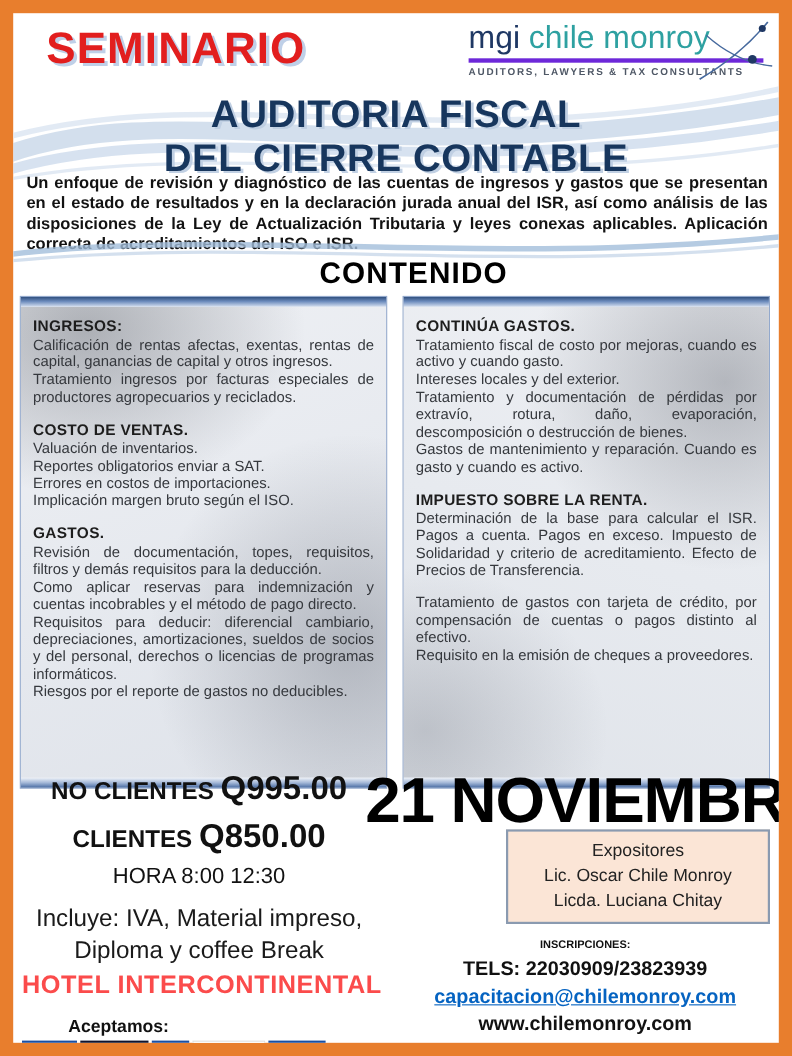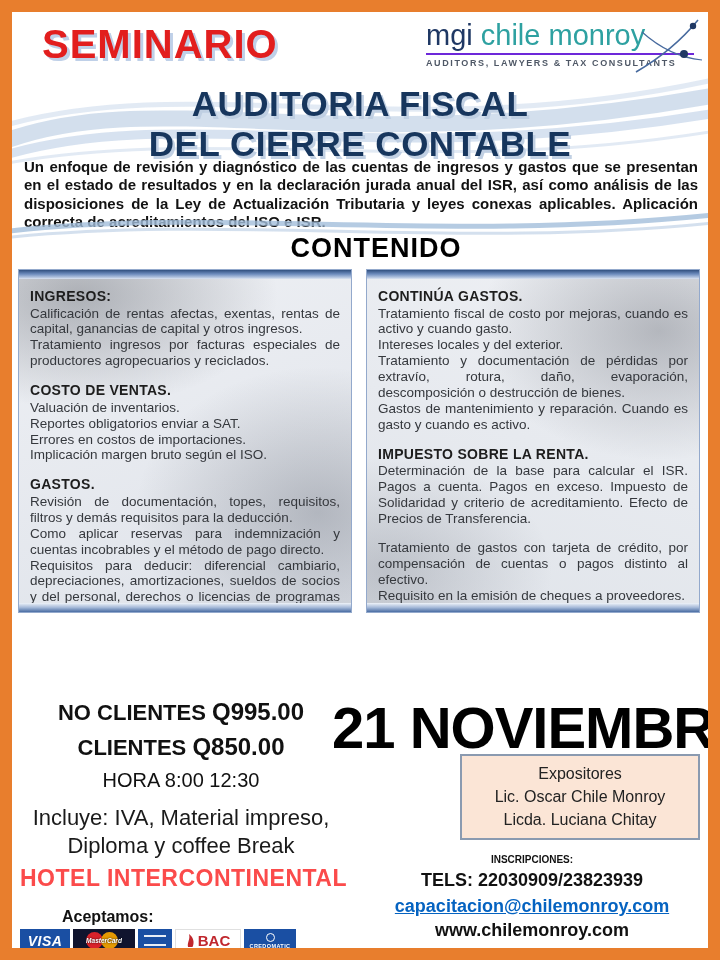--- a/index.html
+++ b/index.html
@@ -5,59 +5,59 @@
   html,body{margin:0;padding:0;background:#888;}
   .page{position:relative;width:720px;height:960px;box-sizing:border-box;
     border:12px solid #e87e2d;background:#fff;overflow:hidden;
     font-family:"Liberation Sans",sans-serif;color:#111;}
 
   
   .seminario{position:absolute;top:10px;left:30px;font-size:40px;font-weight:800;
     color:#e21e1e;letter-spacing:1px;text-shadow:3px 3px 0 #bfd0e8;}
   .logo{position:absolute;top:8px;right:14px;width:268px;}
   .logo-text{font-size:29px;line-height:1.05;color:#1f3864;white-space:nowrap;
-    border-bottom:2px solid #6d28d9;padding-bottom:3px;font-weight:500;}
+    border-bottom:4px solid #6d28d9;padding-bottom:3px;font-weight:500;}
   .logo-text .teal{color:#2ea1a1;}
   .logo-tagline{font-size:9px;letter-spacing:1.6px;color:#4f5866;margin-top:3px;font-weight:600;}
   .logo-swoosh{position:absolute;right:-10px;top:-4px;}
 
   
   .swoosh-top{position:absolute;top:52px;left:0;width:696px;height:110px;}
   .title{position:absolute;top:72px;left:0;width:100%;text-align:center;
     font-size:35px;font-weight:800;color:#17365d;line-height:1.13;letter-spacing:.5px;
     text-shadow:2.5px 2.5px 0 rgba(190,205,225,.95);}
   .intro{position:absolute;top:146px;left:12px;width:674px;font-size:15px;font-weight:700;
     color:#121212;text-align:justify;line-height:1.23;}
   .swoosh-mid{position:absolute;top:192px;left:0;width:696px;height:40px;}
   .contenido{position:absolute;top:221px;left:0;width:100%;text-align:center;
     font-size:27px;font-weight:800;letter-spacing:1px;color:#000;padding-left:16px;}
 
   
   .columns{position:absolute;top:257px;left:6px;display:flex;gap:14px;}
-  .box{width:334px;height:344px;border:1px solid #93a9cc;display:flex;flex-direction:column;
+  .box{width:334px;height:448px;border:1px solid #93a9cc;display:flex;flex-direction:column;
     box-sizing:border-box;background:#e7eaf0;}
   .box-bar-top{height:9px;background:linear-gradient(180deg,#31507f,#6d8cbd 45%,#b9c9e2 85%,#dde5f1);}
   .box-bar-bottom{height:9px;margin-top:auto;background:linear-gradient(180deg,#eef2f8,#a5b9d8 50%,#4a6da3);}
   .box-content{flex:1;padding:9px 11px 4px;overflow:hidden;}
   .box.leftb .box-content{background:
     radial-gradient(ellipse 60% 35% at 18% 5%, rgba(25,30,40,.30), transparent),
     radial-gradient(ellipse 55% 45% at 90% 72%, rgba(40,46,60,.26), transparent),
     linear-gradient(160deg,#eef0f4,#dfe3ea);}
   .box.rightb .box-content{background:
     radial-gradient(ellipse 55% 40% at 88% 16%, rgba(35,40,52,.28), transparent),
     radial-gradient(ellipse 50% 35% at 6% 90%, rgba(45,50,64,.20), transparent),
     linear-gradient(200deg,#eef0f4,#e0e4ea);}
   .sec{margin:0 0 13px;}
   .sec h4{margin:0;font-size:14px;font-weight:700;color:#1d1d1d;letter-spacing:.3px;line-height:1.25;}
   .sec p{margin:0;font-size:13.5px;color:#35383d;text-align:justify;line-height:1.18;}
 
   
   .pricing{position:absolute;top:683px;left:8px;width:322px;text-align:center;}
   .price-line{font-size:22px;font-weight:800;line-height:1.45;white-space:nowrap;}
-  .price-line .amount{font-size:24px;}
+  .price-line .amount{font-size:30px;}
   .hora{font-size:20px;font-weight:400;margin-top:4px;}
   .incluye{font-size:22px;font-weight:400;line-height:1.3;margin-top:12px;color:#1a1a1a;}
   .hotel{font-size:23px;font-weight:800;color:#fb4b4b;margin-top:4px;letter-spacing:.5px;white-space:nowrap;}
   .aceptamos{margin-top:16px;text-align:left;padding-left:42px;font-size:16px;font-weight:800;}
   .cards-row{display:flex;gap:3px;align-items:center;margin-top:3px;}
   .card{display:inline-flex;align-items:center;justify-content:center;height:24px;
     box-sizing:border-box;position:relative;overflow:hidden;}
   .card.visa{width:50px;background:#1a4fa3;color:#fff;font-style:italic;font-weight:800;
     font-size:14px;letter-spacing:.5px;}
   .card.mc{width:62px;background:#10142e;}

